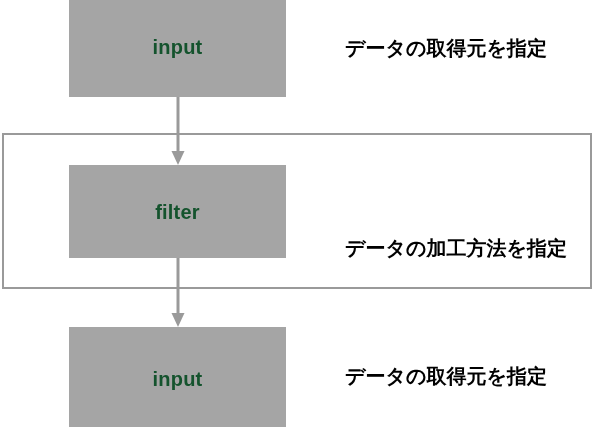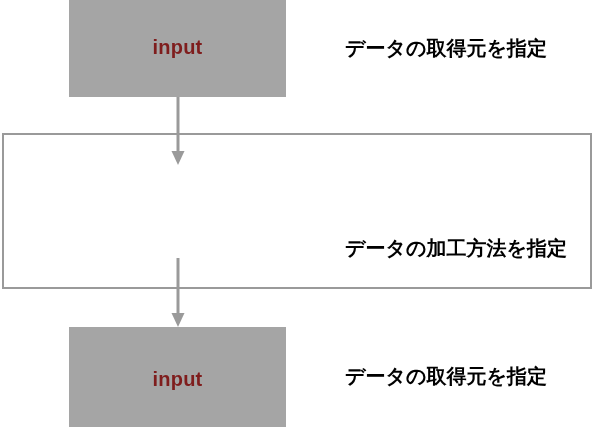--- a/index.html
+++ b/index.html
@@ -33,21 +33,21 @@
   
   .stage-box {
     position: absolute;
     background: #a5a5a5;
     display: flex;
     align-items: center;
     justify-content: center;
     box-sizing: border-box;
   }
   .stage-label {
-    color: #7f1d1d;
+    color: #14532d;
     font-size: 20px;
     font-weight: bold;
     letter-spacing: 0.2px;
     line-height: 1;
     user-select: none;
   }
 
   #box-input  { left: 69px; top: -4px;  width: 217px; height: 101px; }
   #box-filter { left: 69px; top: 165px; width: 217px; height: 93px; }
   #box-output { left: 69px; top: 327px; width: 217px; height: 104px; }
@@ -89,20 +89,23 @@
     <span class="stage-label">input</span>
   </div>
 
   <div class="connector" id="connector-input-filter">
     <svg viewBox="0 0 16 68" preserveAspectRatio="none" aria-hidden="true">
       <line x1="8" y1="0" x2="8" y2="57" stroke="#9a9a9a" stroke-width="3"></line>
       <polygon points="8,68 1.5,54 14.5,54" fill="#9a9a9a"></polygon>
     </svg>
   </div>
 
+  <div class="stage-box" id="box-filter">
+    <span class="stage-label">filter</span>
+  </div>
 
   <div class="connector" id="connector-filter-output">
     <svg viewBox="0 0 16 69" preserveAspectRatio="none" aria-hidden="true">
       <line x1="8" y1="0" x2="8" y2="58" stroke="#9a9a9a" stroke-width="3"></line>
       <polygon points="8,69 1.5,55 14.5,55" fill="#9a9a9a"></polygon>
     </svg>
   </div>
 
   <div class="stage-box" id="box-output">
     <span class="stage-label">input</span>

